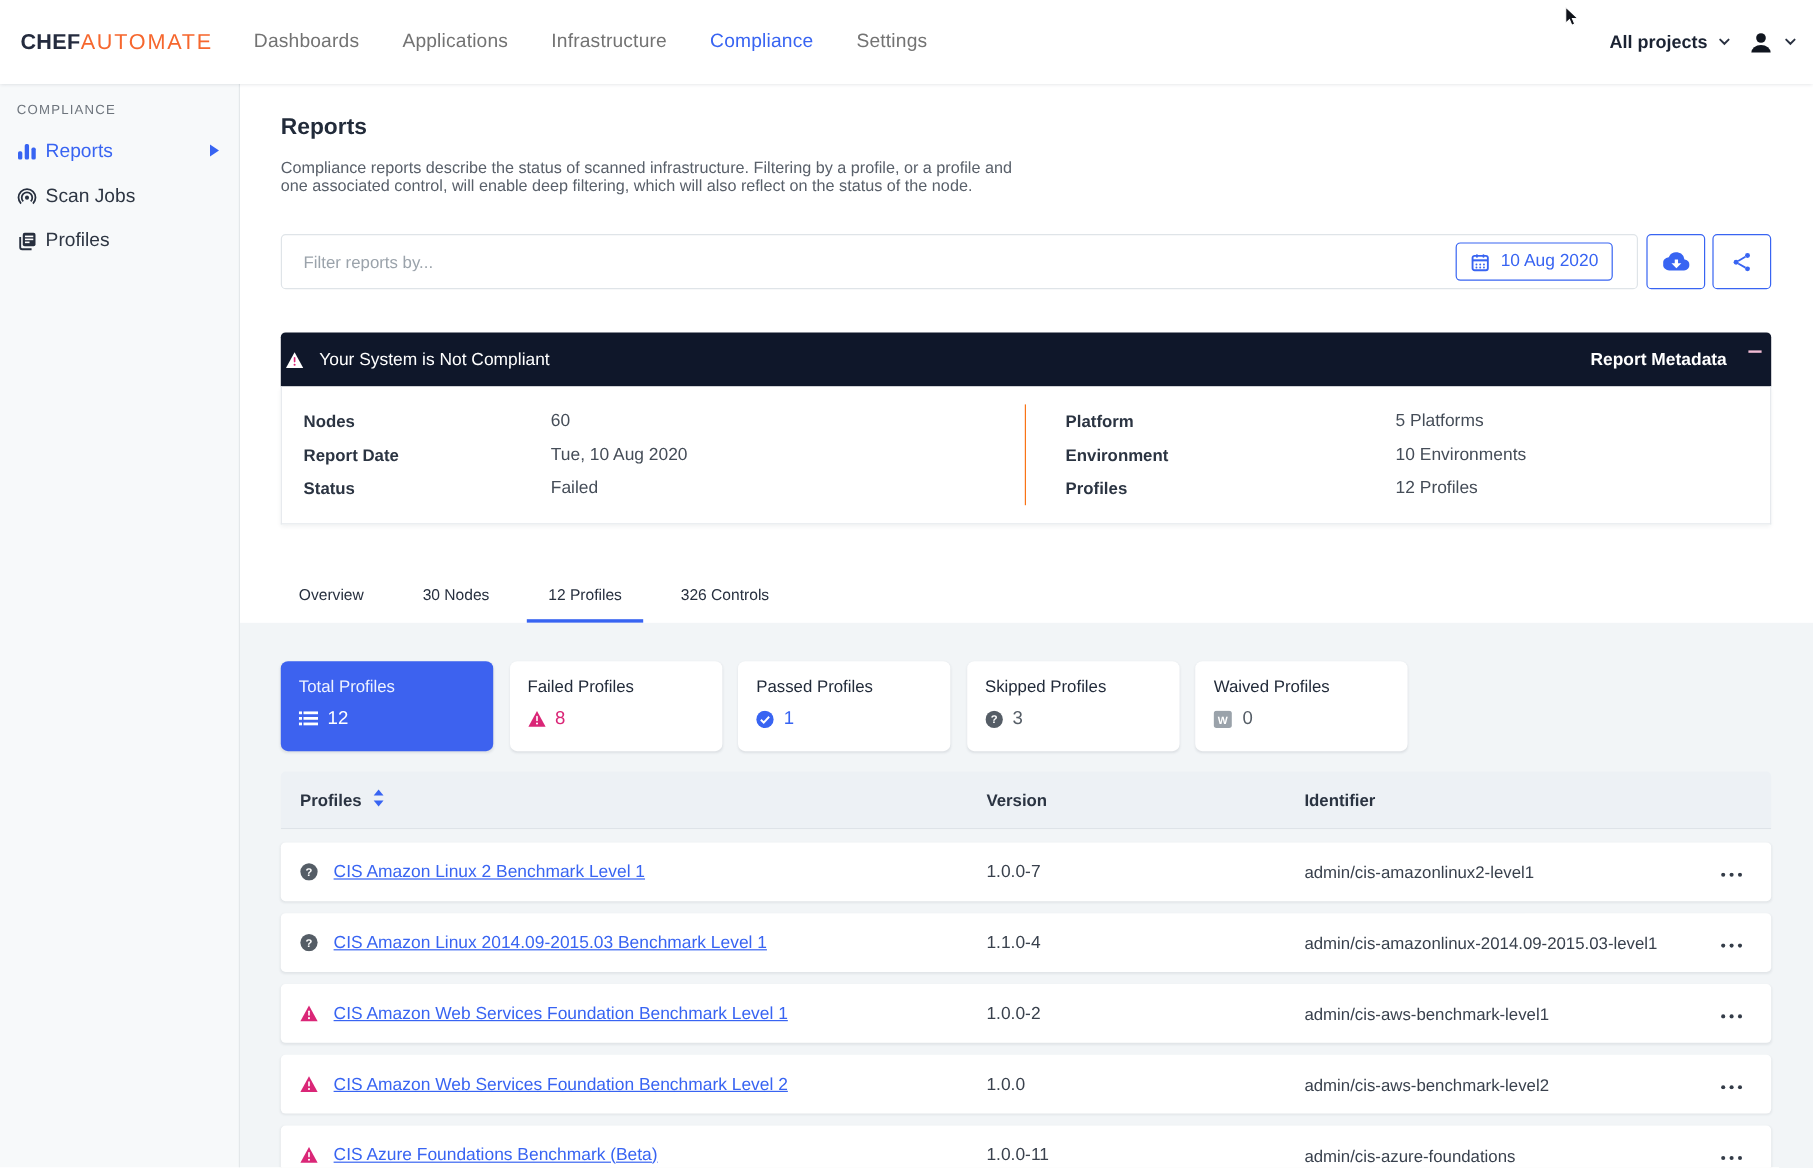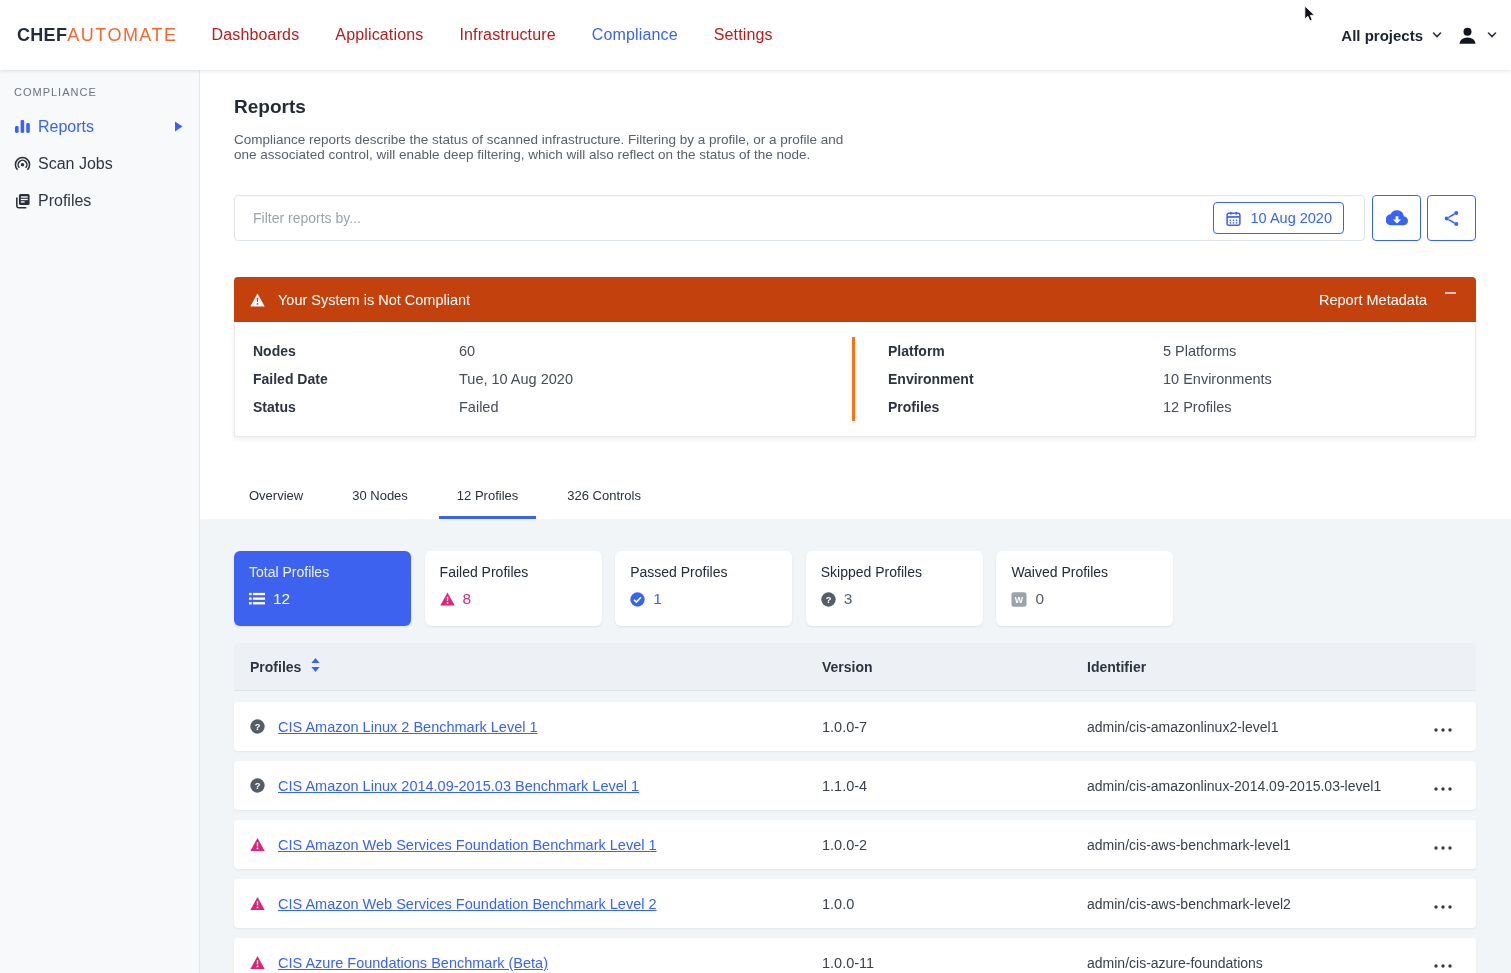--- a/index.html
+++ b/index.html
@@ -15,21 +15,21 @@
     height:70px; background:#ffffff;
     display:flex; align-items:center;
     box-shadow:0 1px 3px rgba(40,50,70,0.14);
     position:relative; z-index:10;
     padding:0 14px 0 17px;
   }
   .logo { display:flex; align-items:baseline; font-size:18px; margin-right:34px; cursor:pointer; }
   .logo .chef { font-weight:bold; color:#242b3e; letter-spacing:0.3px; }
   .logo .automate { font-weight:400; color:#f6672e; letter-spacing:1.5px; }
   .topnav-links { display:flex; align-items:center; gap:36px; }
-  .topnav-link { font-size:16px; letter-spacing:0.15px; color:#b91c1c; text-decoration:none; cursor:pointer; }
+  .topnav-link { font-size:16px; letter-spacing:0.15px; color:#737373; text-decoration:none; cursor:pointer; }
   .topnav-link.active { color:#3864f2; }
   .topnav-right { margin-left:auto; display:flex; align-items:center; }
   .projects { display:flex; align-items:center; gap:9px; font-size:15px; font-weight:bold; color:#1b2333; cursor:pointer; }
   .chev { width:10px; height:10px; display:inline-block; }
   .user-menu { display:flex; align-items:center; gap:9px; cursor:pointer; margin-left:15px; }
   
   .shell { display:flex; height:903px; }
   .sidebar {
     width:200px; background:#f7f9fa; border-right:1px solid #e4e8ea;
     padding:16px 0 0 14px; flex:none;
@@ -59,35 +59,35 @@
     background:#fff; height:32px; padding:0 11px; font-size:14.5px; cursor:pointer;
     margin-left:auto; font-family:inherit;
   }
   .sq-btn {
     width:49px; height:46px; border:1px solid #3864f2; border-radius:4px; background:#fff;
     display:flex; align-items:center; justify-content:center; cursor:pointer; flex:none;
   }
   .sq-btn + .sq-btn { margin-left:6px; }
   
   .banner {
-    background:#c2410c; border-radius:4px 4px 0 0; height:45px;
-    display:flex; align-items:center; padding:0 16px; color:#fff;
+    background:#0f172a; border-radius:4px 4px 0 0; height:45px;
+    display:flex; align-items:center; padding:0 4px; color:#fff;
   }
   .banner-title { font-size:14.5px; margin-left:13px; }
-  .banner-right { margin-left:auto; display:flex; align-items:flex-start; }
+  .banner-right { margin-left:auto; display:flex; align-items:flex-start;font-weight:bold; }
   .banner-action { font-size:14.5px; color:#fff; cursor:pointer; }
   .banner-collapse { width:11px; height:2.5px; background:#f2bcd4; border:none; cursor:pointer; margin-left:18px; margin-right:4px; }
   
   .meta-panel {
     border:1px solid #e7eaee; border-top:none; background:#fff;
     box-shadow:0 2px 4px rgba(40,50,70,0.08);
     display:flex; padding:15px 0 15px 0;
   }
   .meta-col { width:620px; }
-  .meta-col.left { border-right:3px solid #f97316; }
+  .meta-col.left { border-right:1px solid #f97316; }
   .meta-row { display:flex; height:28px; align-items:center; }
   .meta-label { width:224px; padding-left:18px; font-size:14px; font-weight:bold; color:#2b3442; }
   .meta-col.right .meta-label { width:308px; padding-left:33px; }
   .meta-value { font-size:14.5px; color:#454d58; }
   
   .tabs { display:flex; margin-left:-3px; margin-top:35px; gap:13px; }
   .tab { padding:15px 18px 11px 18px; font-size:13px; line-height:18px; color:#27303f; cursor:pointer; border-bottom:3px solid transparent; }
   .tab.active { border-bottom-color:#3864f2; }
   
   .section { background:#f2f5f7; flex:1; padding:32px 35px 0 34px; }
@@ -270,21 +270,21 @@
         </div>
       </div>
 
       <div class="meta-panel">
         <div class="meta-col left">
           <div class="meta-row">
             <span class="meta-label">Nodes</span>
             <span class="meta-value">60</span>
           </div>
           <div class="meta-row">
-            <span class="meta-label">Failed Date</span>
+            <span class="meta-label">Report Date</span>
             <span class="meta-value">Tue, 10 Aug 2020</span>
           </div>
           <div class="meta-row">
             <span class="meta-label">Status</span>
             <span class="meta-value">Failed</span>
           </div>
         </div>
         <div class="meta-col right">
           <div class="meta-row">
             <span class="meta-label">Platform</span>

